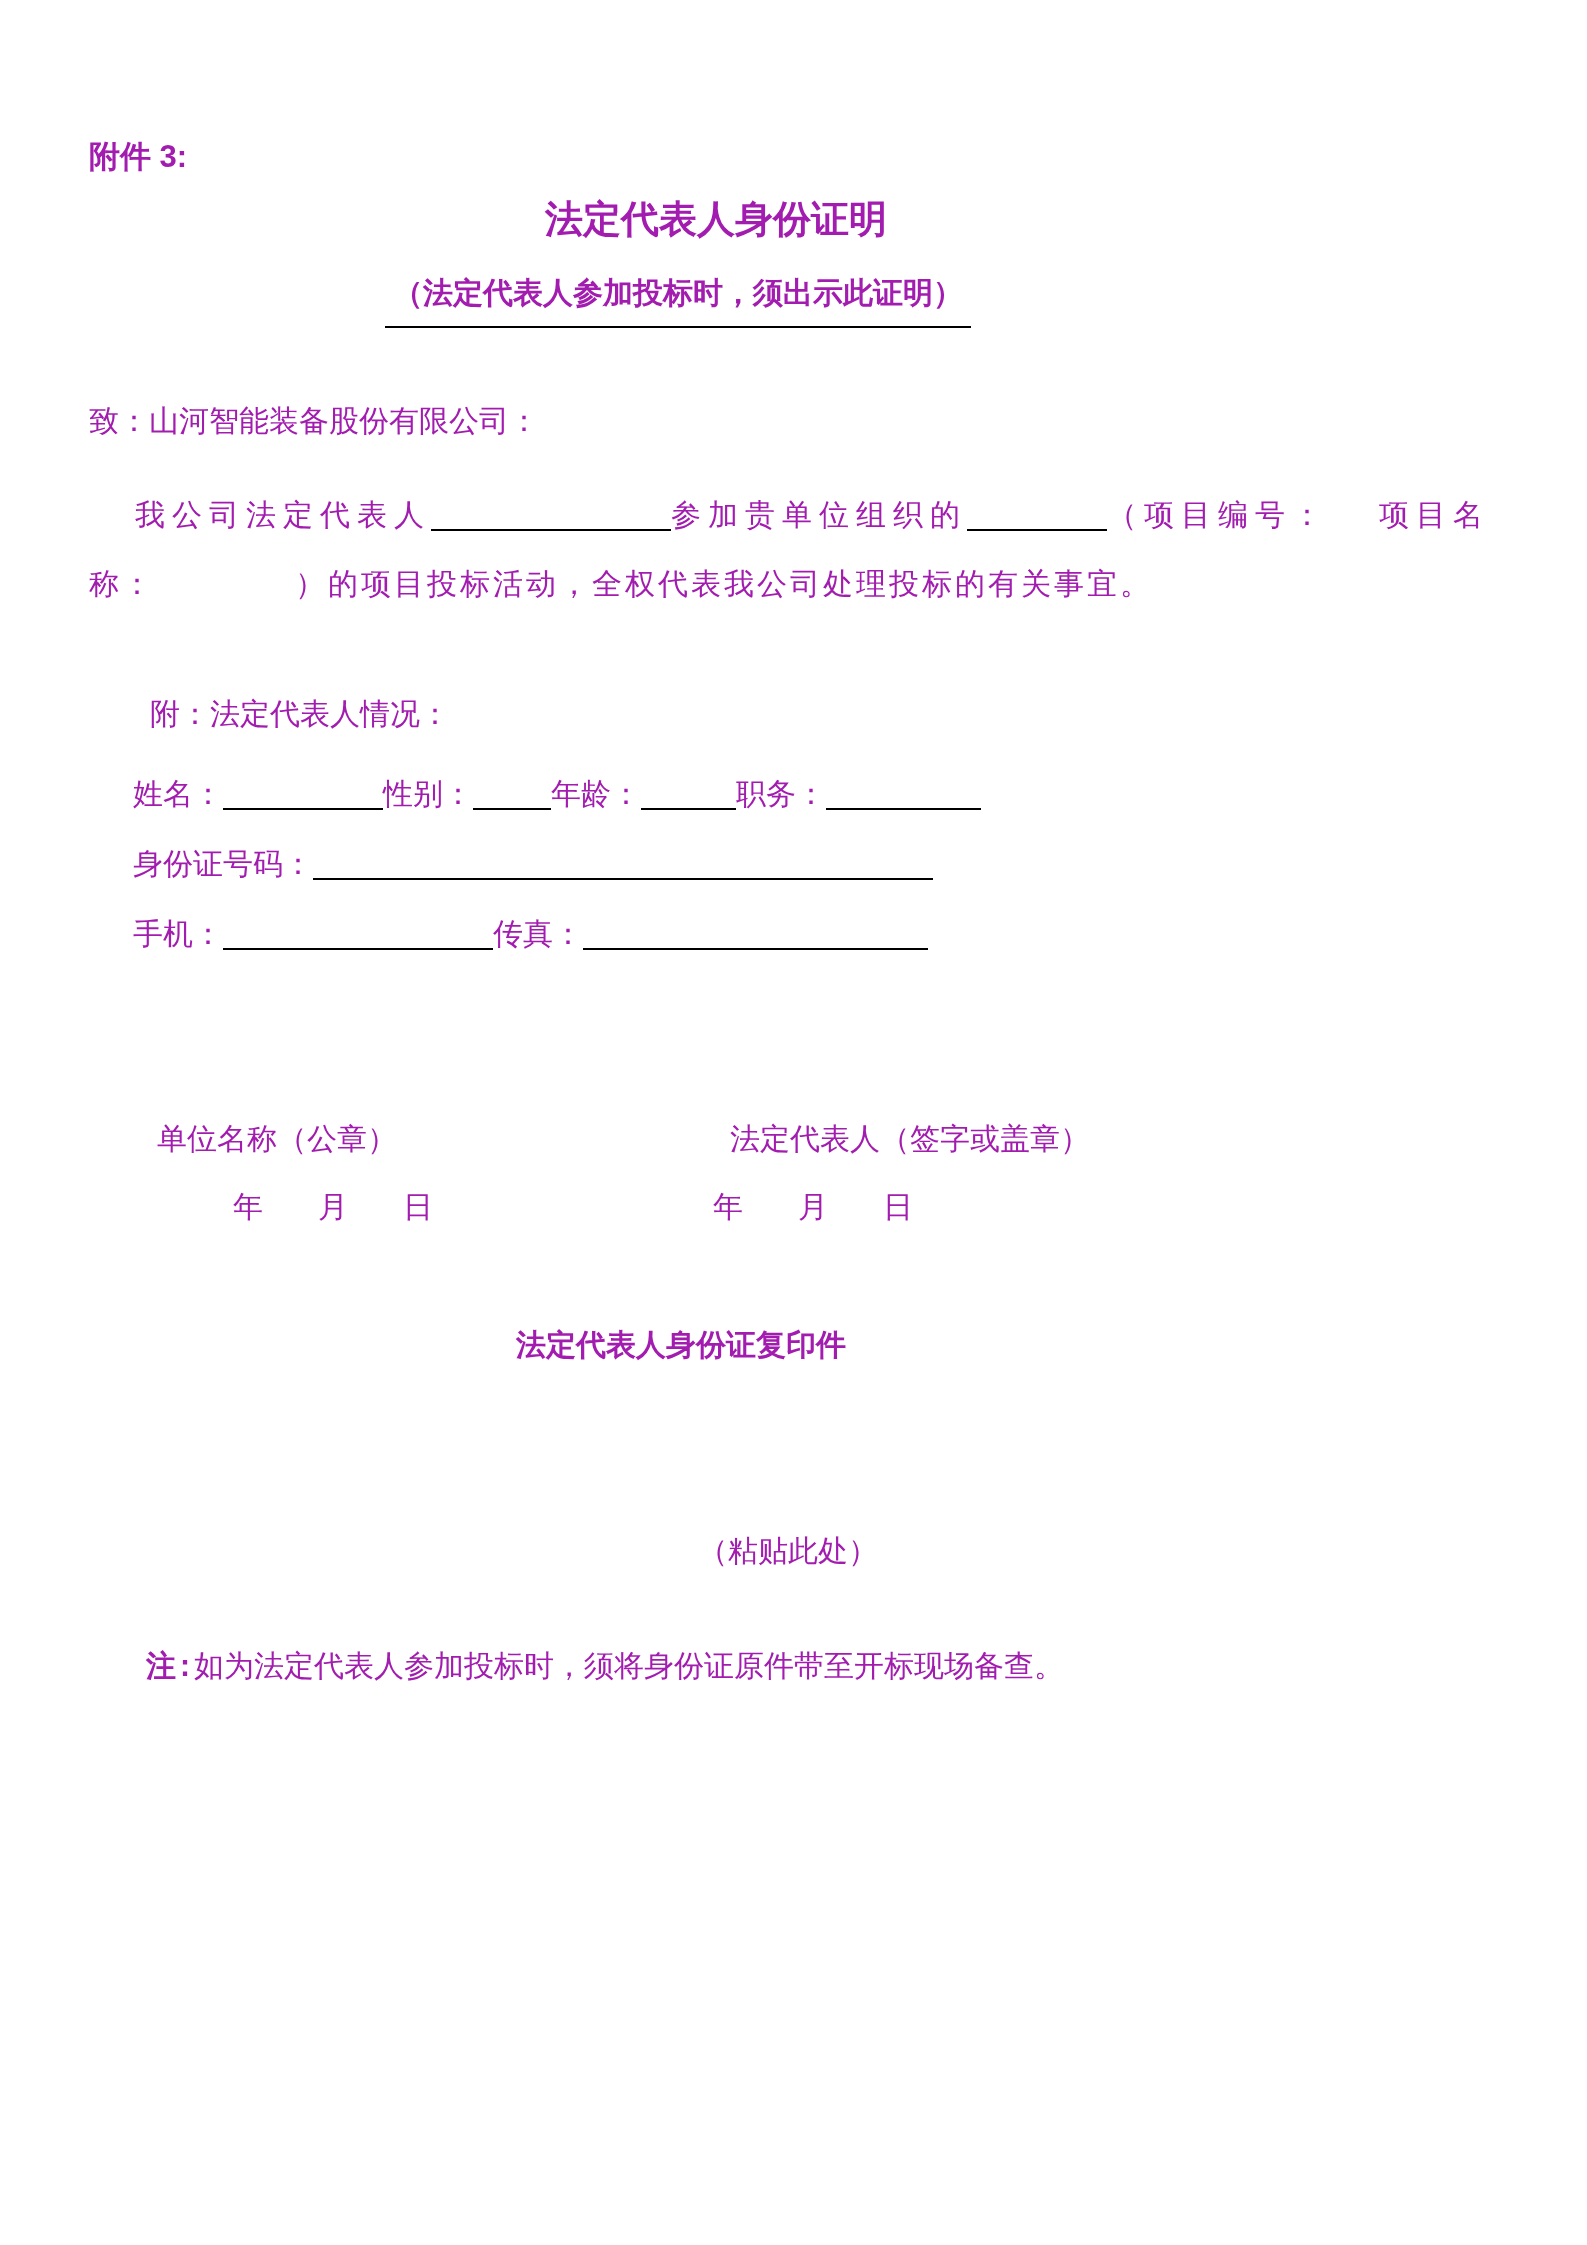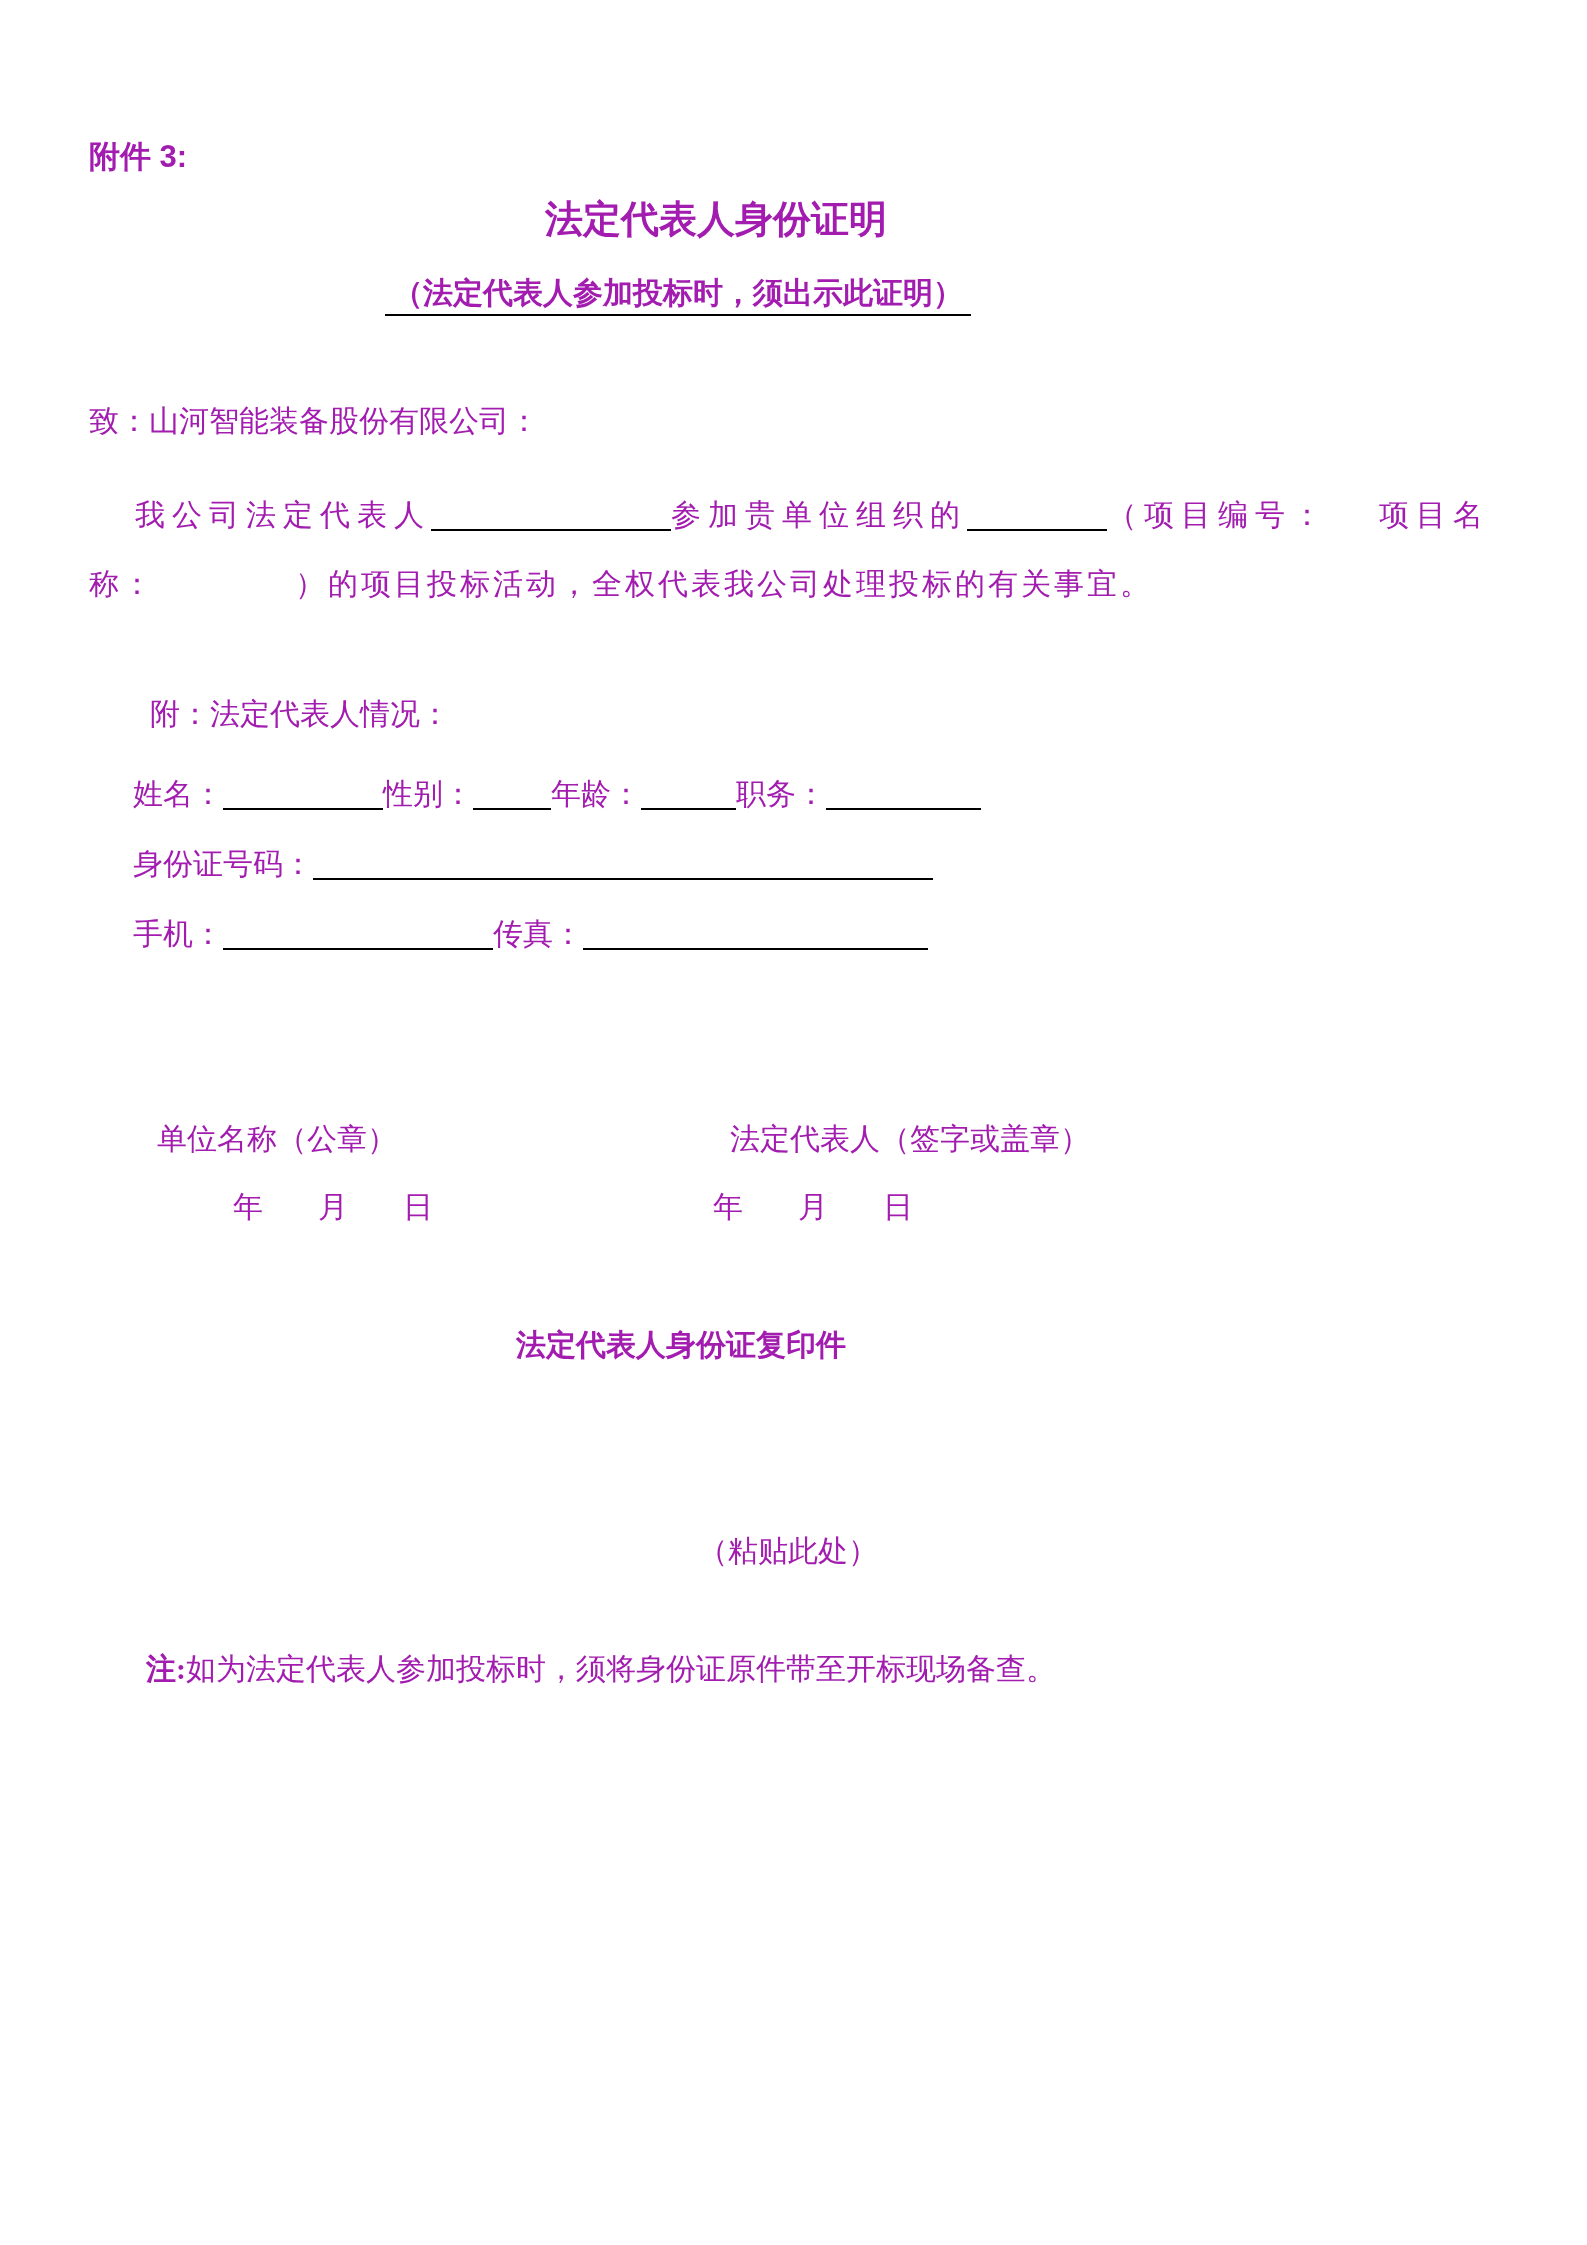--- a/index.html
+++ b/index.html
@@ -21,21 +21,21 @@
   .blank {
     display: inline-block;
     border-bottom: 2px solid #000;
     height: 30px;
     vertical-align: -6px;
   }
   .spacer { display: inline-block; height: 1px; }
   .underlined-wrap {
     display: inline-block;
     border-bottom: 2px solid #000;
-    padding: 0 8px 2px 8px;
+    padding: 0 8px 14px 8px;
   }
   .date-part { display: inline-block; }
   .date-gap { margin-right: 55px; }
   .ls7 { letter-spacing: 7px; }
   .ls3 { letter-spacing: 3px; }
 </style>
 </head>
 <body>
 
 <div class="page">
@@ -80,17 +80,17 @@
   </div>
 
   <div class="abs" style="left:713px; top:1188px;">
     <span class="date-part date-gap">年</span><span class="date-part date-gap">月</span><span class="date-part">日</span>
   </div>
 
   <div class="abs center bold" style="left:0; top:1326px; width:1362px;">法定代表人身份证复印件</div>
 
   <div class="abs center" style="left:0; top:1532px; width:1576px;">（粘贴此处）</div>
 
-  <div class="abs" style="left:146px; top:1650px;">
+  <div class="abs" style="left:146px; top:1650px;font-family:Liberation Mono, monospace;">
     <span class="bold">注:</span><span>如为法定代表人参加投标时，须将身份证原件带至开标现场备查。</span>
   </div>
 
 </div>
 
 </body></html>

